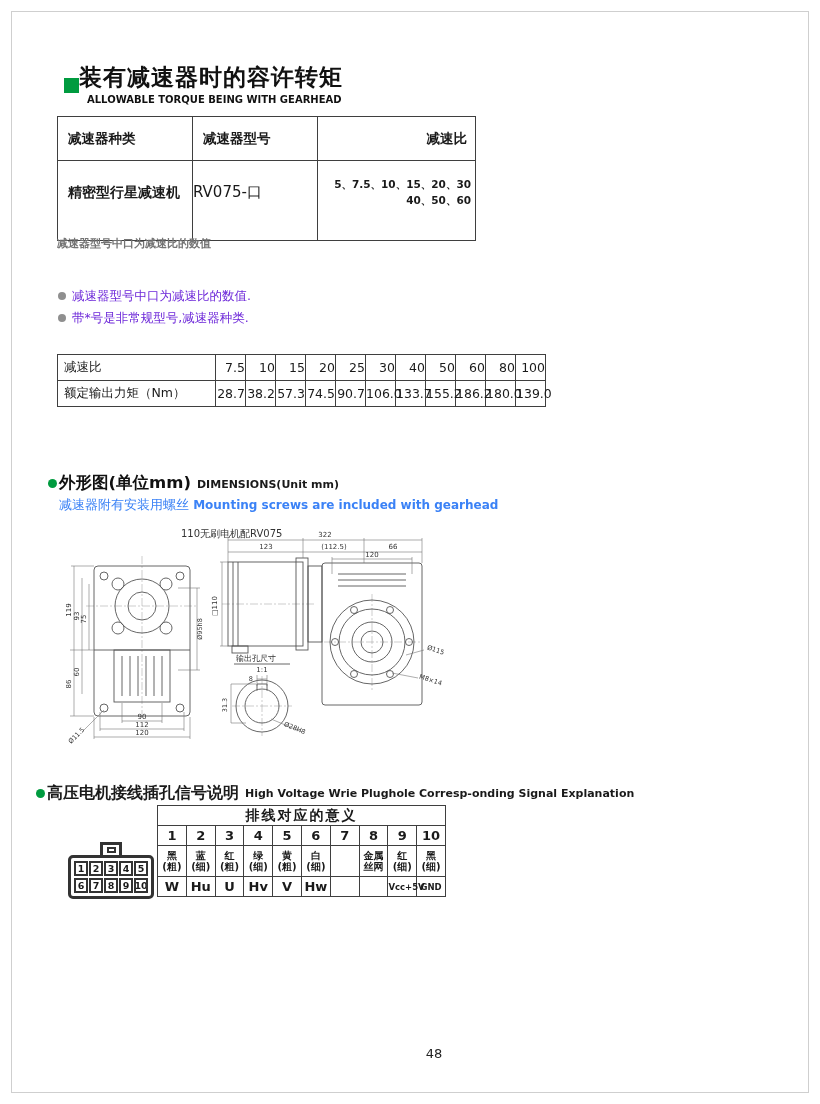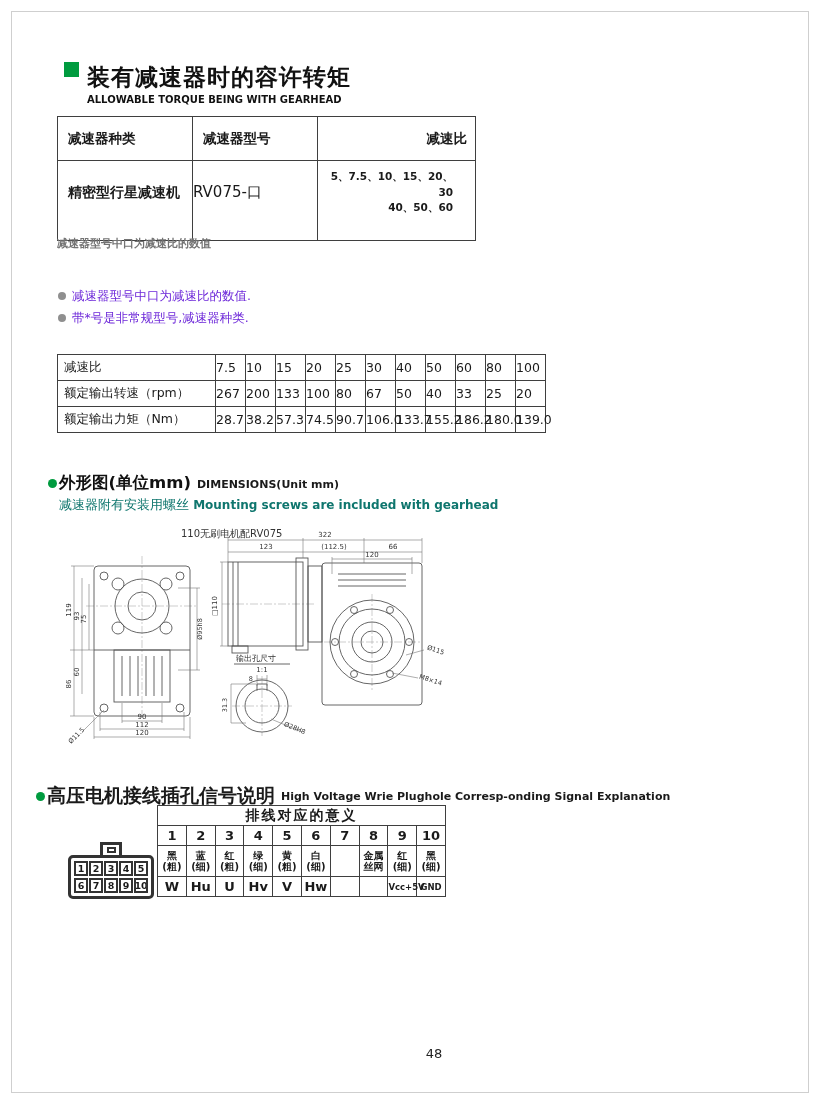--- a/index.html
+++ b/index.html
@@ -11,66 +11,66 @@
     overflow: hidden;
   }
   .page-frame {
     position: absolute; inset: 11px;
     border: 1px solid #cfcfcf;
     pointer-events: none;
   }
 
   
   .title-block { position: absolute; left: 64px; top: 62px; }
-  .title-row { display: flex; align-items: flex-start; gap: 8px; }
+  .title-row { display: flex; align-items: flex-end; }
   .green-sq { width: 15px; height: 15px; background: #009b3f; flex: 0 0 auto; }
   .title-cn { font-size: 23px; font-weight: bold; letter-spacing: 1px; color: #111; }
   .title-en { font-size: 10px; font-weight: bold; margin-left: 23px; margin-top: 1px; color: #111; }
 
   
   table { border-collapse: collapse; table-layout: fixed; }
   td, th { border: 1px solid #3f3f3f; }
 
   
   .gear-table { position: absolute; left: 57px; top: 116px; width: 418px; }
   .gear-table th { height: 44px; font-size: 13.5px; font-weight: bold; text-align: left; padding-left: 10px; }
   .gear-table th.right { text-align: right; padding-right: 8px; }
   .gear-table td { height: 80px; vertical-align: middle; padding-bottom: 16px; }
   .gear-table td.type { font-size: 14px; font-weight: bold; padding-left: 10px; }
   .gear-table td.model { font-size: 15px; font-weight: normal; }
-  .gear-table td.ratios { font-size: 10.5px; font-weight: bold; text-align: right; padding-right: 22px; line-height: 1.5; }
+  .gear-table td.ratios { font-size: 10.5px; font-weight: bold; text-align: right; padding-right: 4px; line-height: 1.5; }
 
   .table-note { position: absolute; left: 57px; top: 236px; font-size: 11px; font-weight: bold; color: #737373; }
 
   
   .notes { position: absolute; left: 58px; top: 288px; list-style: none; }
   .notes li { display: flex; align-items: flex-start; margin-bottom: 5px; font-size: 12.5px; color: #6d28d9; }
   .gray-dot { width: 8px; height: 8px; border-radius: 50%; background: #8f8f8f; margin: 4px 6px 0 0; flex: 0 0 auto; }
 
   
   .perf-table { position: absolute; left: 57px; top: 354px; width: 488px; }
   .perf-table th { font-size: 12.5px; font-weight: normal; text-align: left; padding: 4px 0 4px 6px; height: 22px; }
-  .perf-table td { font-size: 12.5px; text-align: left; height: 22px; }
+  .perf-table td { font-size: 12.5px; text-align: right; height: 22px; }
 
   
   .dim-header { position: absolute; left: 48px; top: 472px; }
   .dim-title-row { display: flex; align-items: center; gap: 2px; }
   .green-dot { width: 9px; height: 9px; border-radius: 50%; background: #009b3f; flex: 0 0 auto; }
   .dim-title-cn { font-size: 16.5px; font-weight: bold; color: #111; }
   .dim-title-en { font-size: 11px; font-weight: bold; margin-left: 4px; margin-top: 3px; }
-  .dim-sub { margin-top: 2px; margin-left: 11px; font-size: 13px; color: #0f766e; }
+  .dim-sub { margin-top: 2px; margin-left: 11px; font-size: 13px; color: #3b82f6; }
   .dim-sub .en { font-size: 12px; font-weight: bold; }
 
   
   .drawing { position: absolute; left: 66px; top: 524px; width: 400px; height: 220px; }
   .drawing text { fill: #333; font-family: "DejaVu Sans", "Liberation Sans", sans-serif; }
 
   
   .wiring-header { position: absolute; left: 36px; top: 783px; display: flex; align-items: center; gap: 2px; }
-  .wiring-title-cn { font-size: 19px; font-weight: bold; }
+  .wiring-title-cn { font-size: 16px; font-weight: bold; }
   .wiring-title-en { font-size: 11px; font-weight: bold; margin-left: 4px; }
 
   .plug { position: absolute; left: 68px; top: 842px; width: 86px; }
   .plug-tab { width: 22px; height: 13px; border: 3px solid #333; border-bottom: none; margin: 0 auto;
               display: flex; align-items: center; justify-content: center; }
   .plug-tab-inner { width: 9px; height: 6px; border: 2px solid #333; }
   .plug-body { border: 3px solid #333; border-radius: 5px; padding: 3px 3px; background: #fff;
                display: flex; flex-direction: column; gap: 2px; }
   .plug-row { display: flex; gap: 1px; justify-content: center; }
   .plug-cell { width: 14px; height: 15px; border: 2px solid #333; font-size: 9.5px; font-weight: bold;
@@ -159,34 +159,20 @@
       <td>10</td>
       <td>15</td>
       <td>20</td>
       <td>25</td>
       <td>30</td>
       <td>40</td>
       <td>50</td>
       <td>60</td>
       <td>80</td>
       <td>100</td>
-    </tr>
-    <tr>
-      <th>额定输出转速（rpm）</th>
-      <td>267</td>
-      <td>200</td>
-      <td>133</td>
-      <td>100</td>
-      <td>80</td>
-      <td>67</td>
-      <td>50</td>
-      <td>40</td>
-      <td>33</td>
-      <td>25</td>
-      <td>20</td>
     </tr>
     <tr>
       <th>额定输出力矩（Nm）</th>
       <td>28.7</td>
       <td>38.2</td>
       <td>57.3</td>
       <td>74.5</td>
       <td>90.7</td>
       <td>106.0</td>
       <td>133.7</td>

